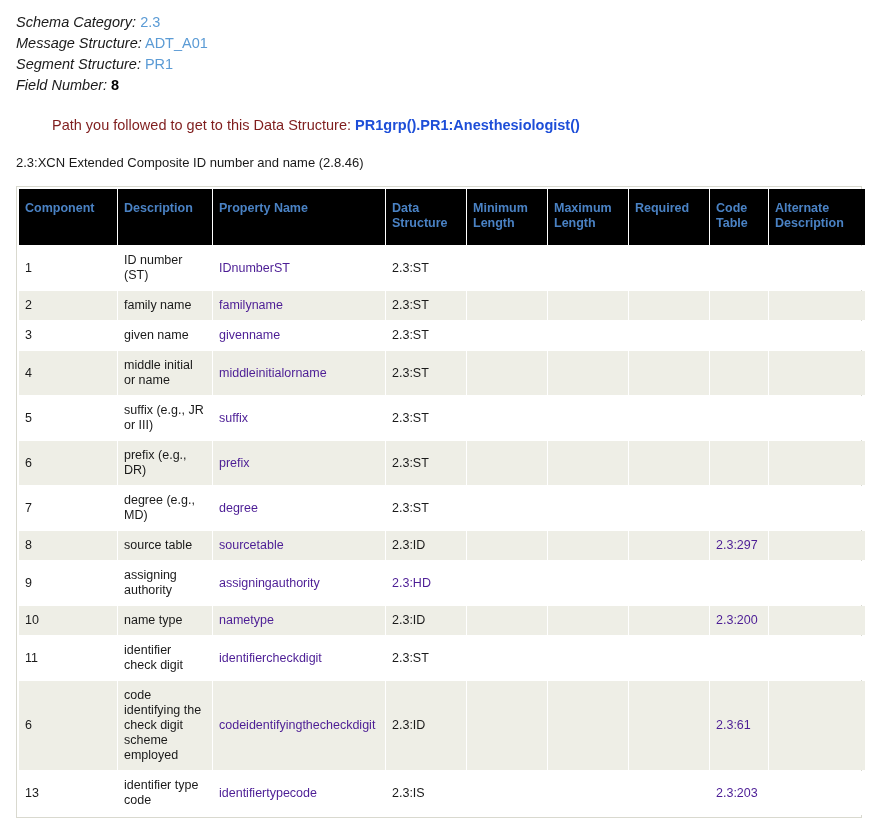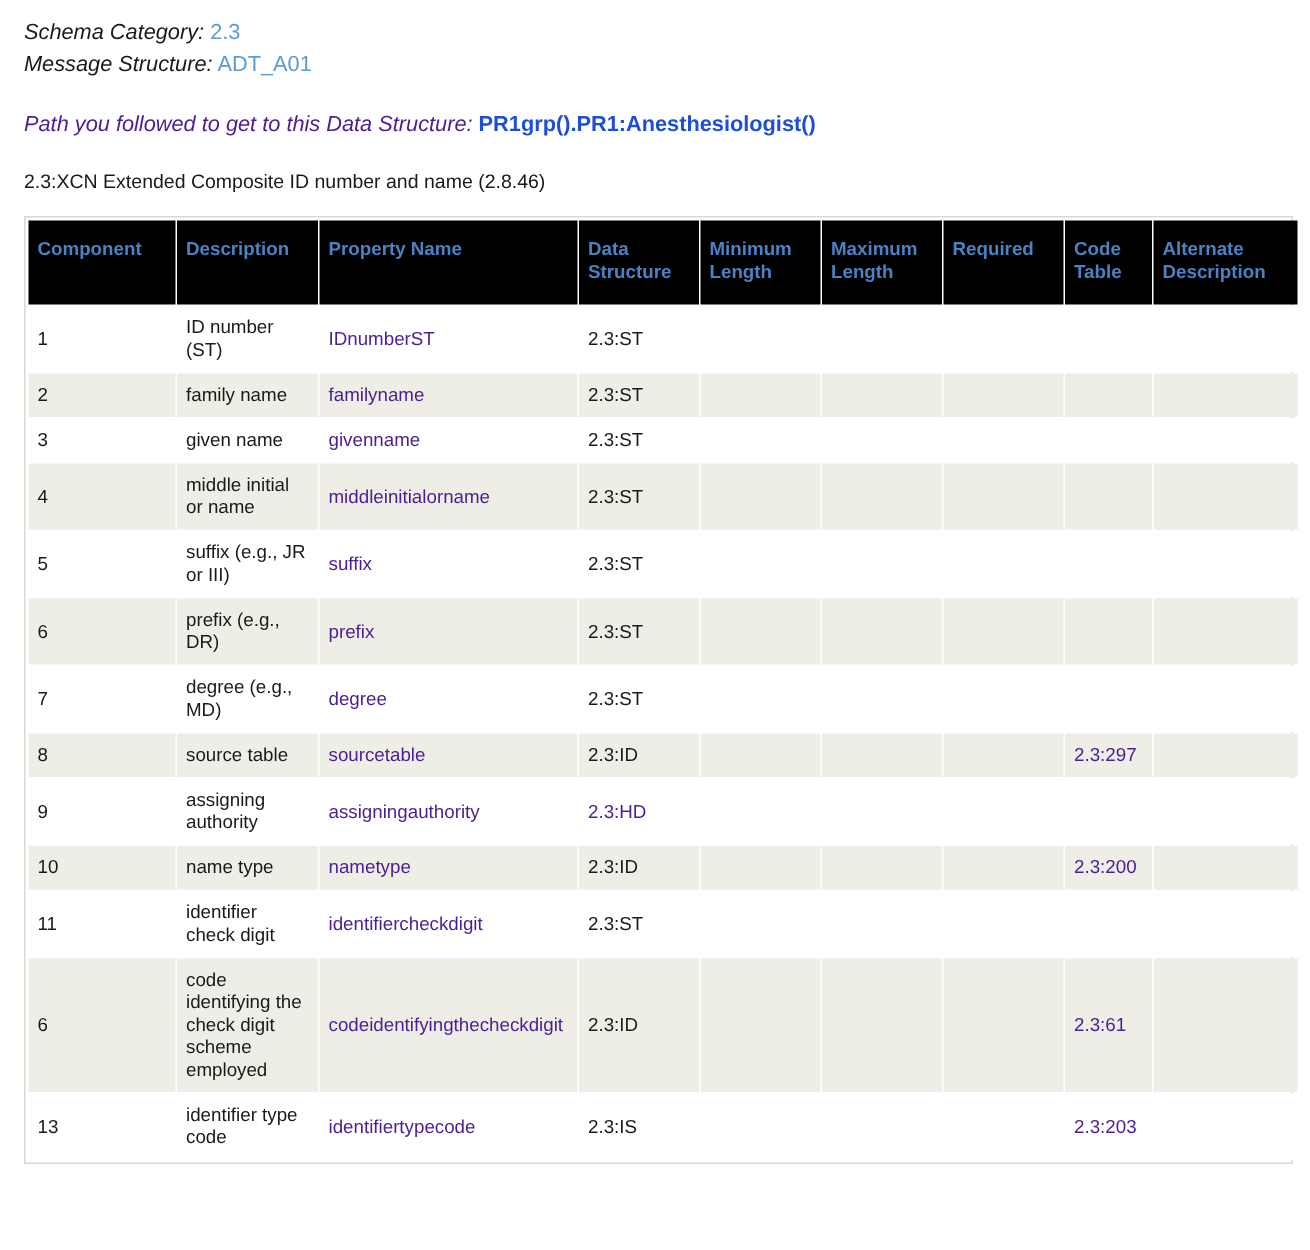--- a/index.html
+++ b/index.html
@@ -43,22 +43,22 @@
     font-style: normal;
   }
 
   .path-block {
     margin-top: 19px;
     font-size: 14.5px;
     line-height: 20px;
     white-space: nowrap;
   }
   .path-label {
-    font-style: italic;
-    color: #4c1d95;
+    color: #7f1d1d;
+    margin-left: 36px;
   }
   .path-value {
     font-weight: bold;
     color: #1d4ed8;
     text-align: center;
   }
 
   .struct-caption {
     margin-top: 20px;
     font-size: 13px;
@@ -128,20 +128,28 @@
 <div class="page">
 
   <div class="meta-block">
     <div class="meta-line">
       <span class="meta-label">Schema Category:</span>
       <span class="meta-value-link">2.3</span>
     </div>
     <div class="meta-line">
       <span class="meta-label">Message Structure:</span>
       <span class="meta-value-link">ADT_A01</span>
+    </div>
+    <div class="meta-line">
+      <span class="meta-label">Segment Structure:</span>
+      <span class="meta-value-link">PR1</span>
+    </div>
+    <div class="meta-line">
+      <span class="meta-label">Field Number:</span>
+      <span class="meta-value-bold">8</span>
     </div>
   </div>
 
   <div class="path-block">
     <span class="path-label">Path you followed to get to this Data Structure:</span>
     <span class="path-value">PR1grp().PR1:Anesthesiologist()</span>
   </div>
 
   <div class="struct-caption">2.3:XCN Extended Composite ID number and name (2.8.46)</div>
 

